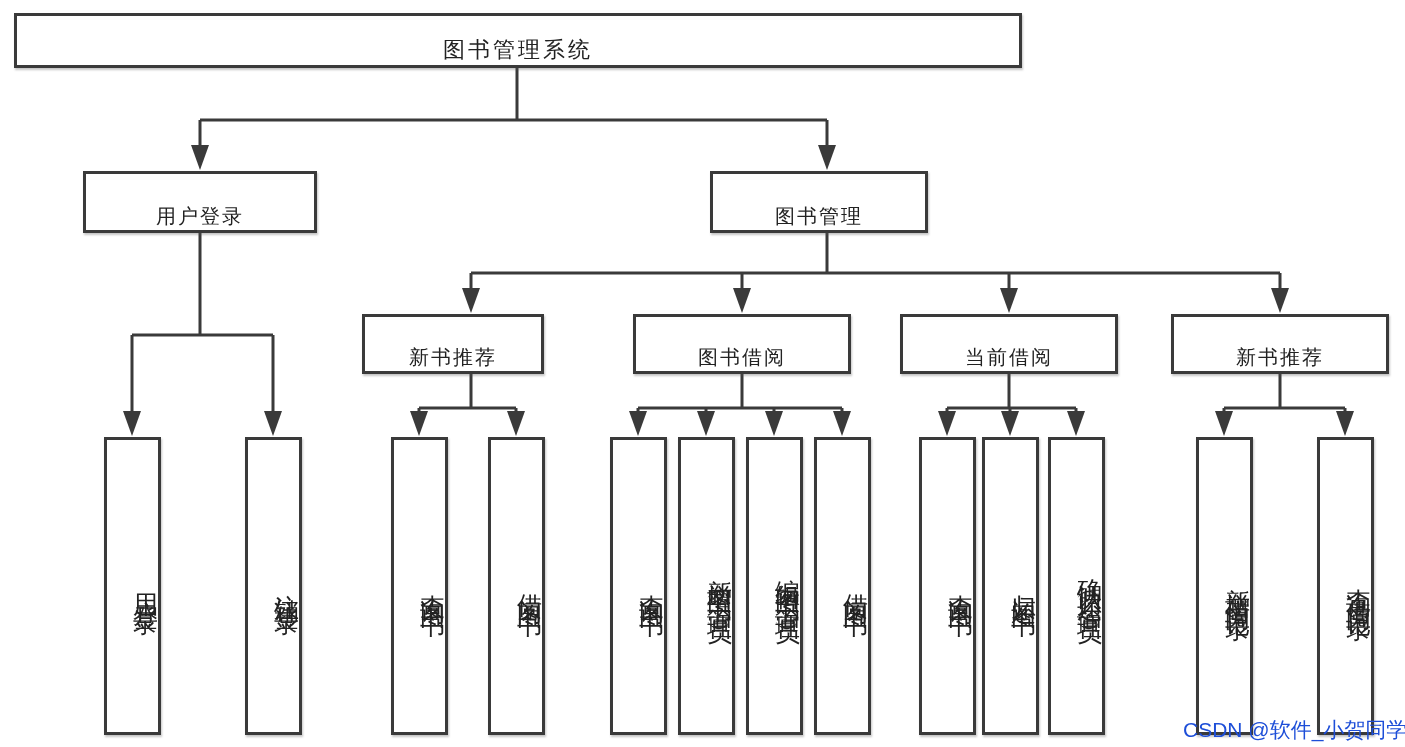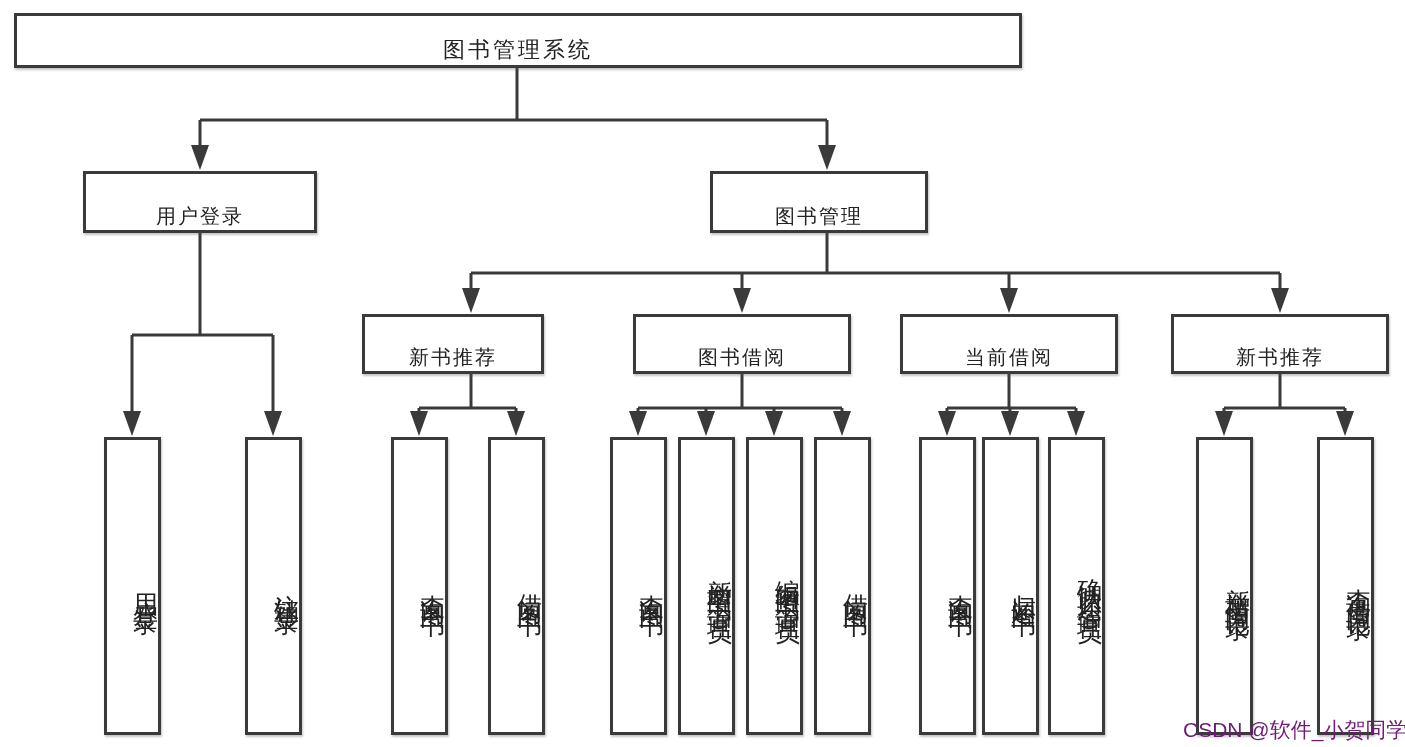--- a/index.html
+++ b/index.html
@@ -39,21 +39,21 @@
     font-size: 25px;
     letter-spacing: 6px;
     line-height: 1;
   }
   .watermark {
     position: absolute;
     left: 1183px;
     top: 716px;
     width: 222px;
     font-size: 21px;
-    color: #701a75;
+    color: #1d4ed8;
     white-space: nowrap;
     z-index: 3;
   }
 </style>
 </head>
 <body>
 
 <div class="canvas">
 
   <svg class="wires" width="1405" height="747" viewBox="0 0 1405 747" aria-hidden="true">

